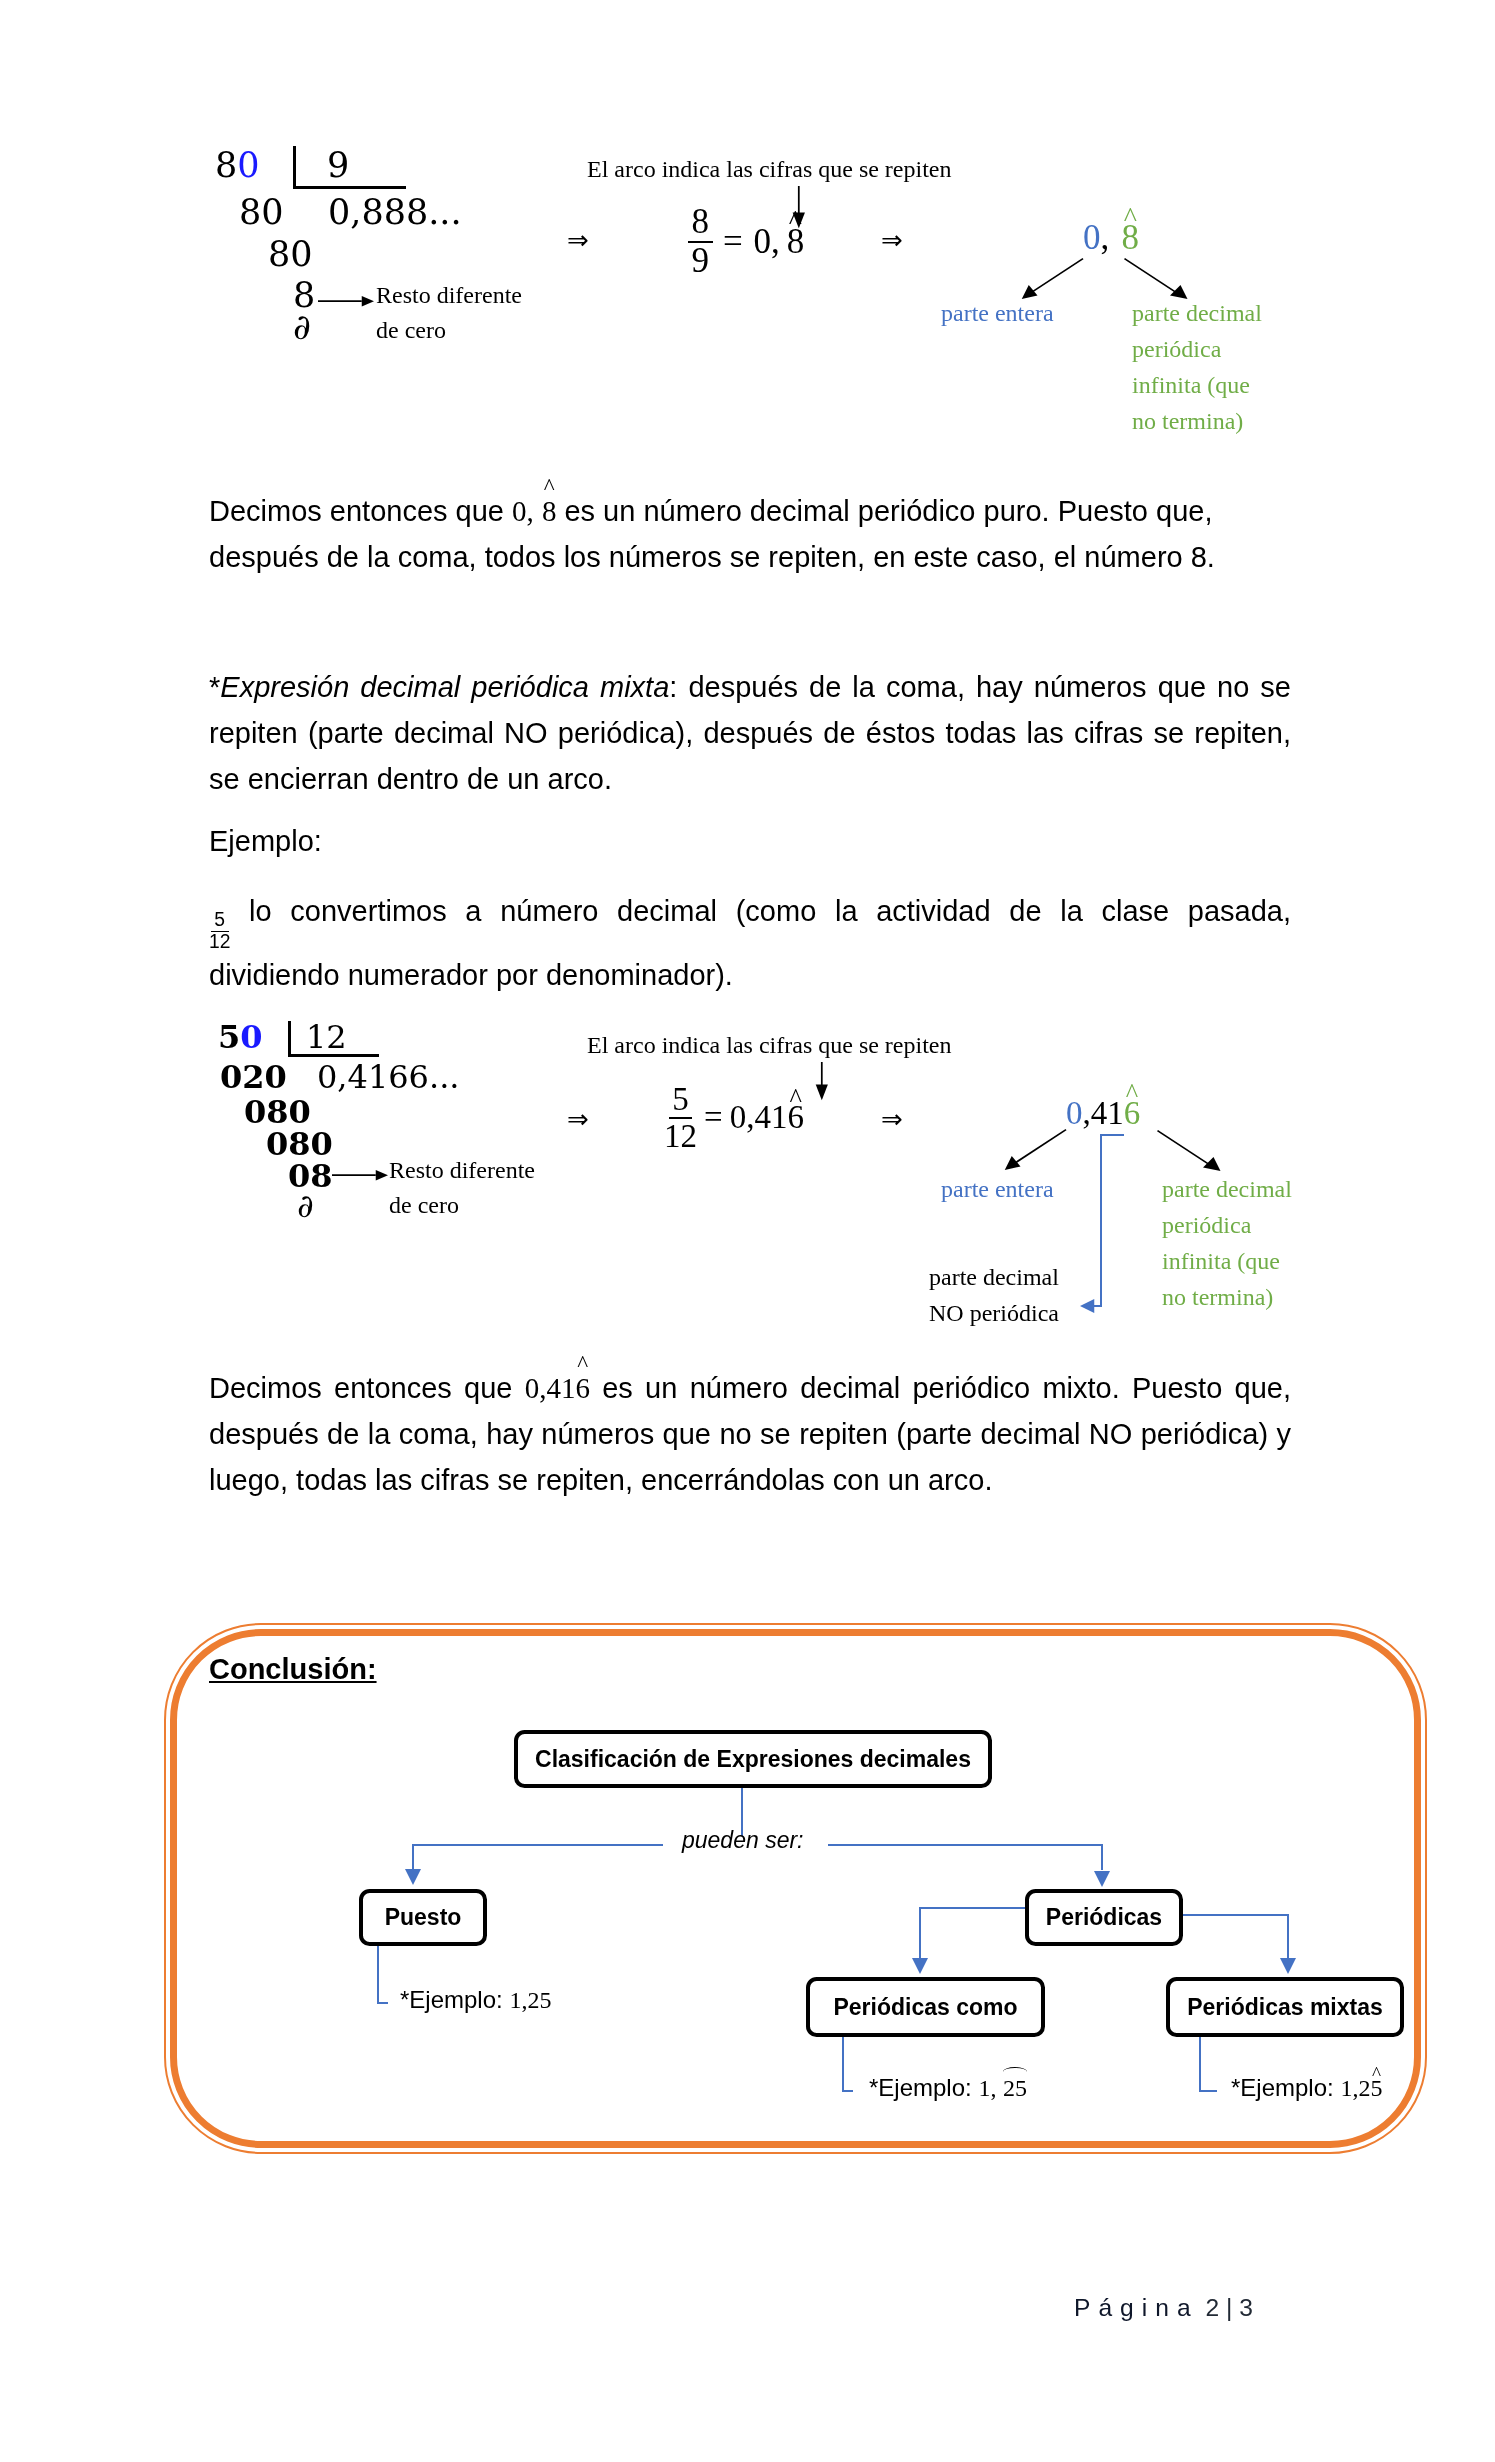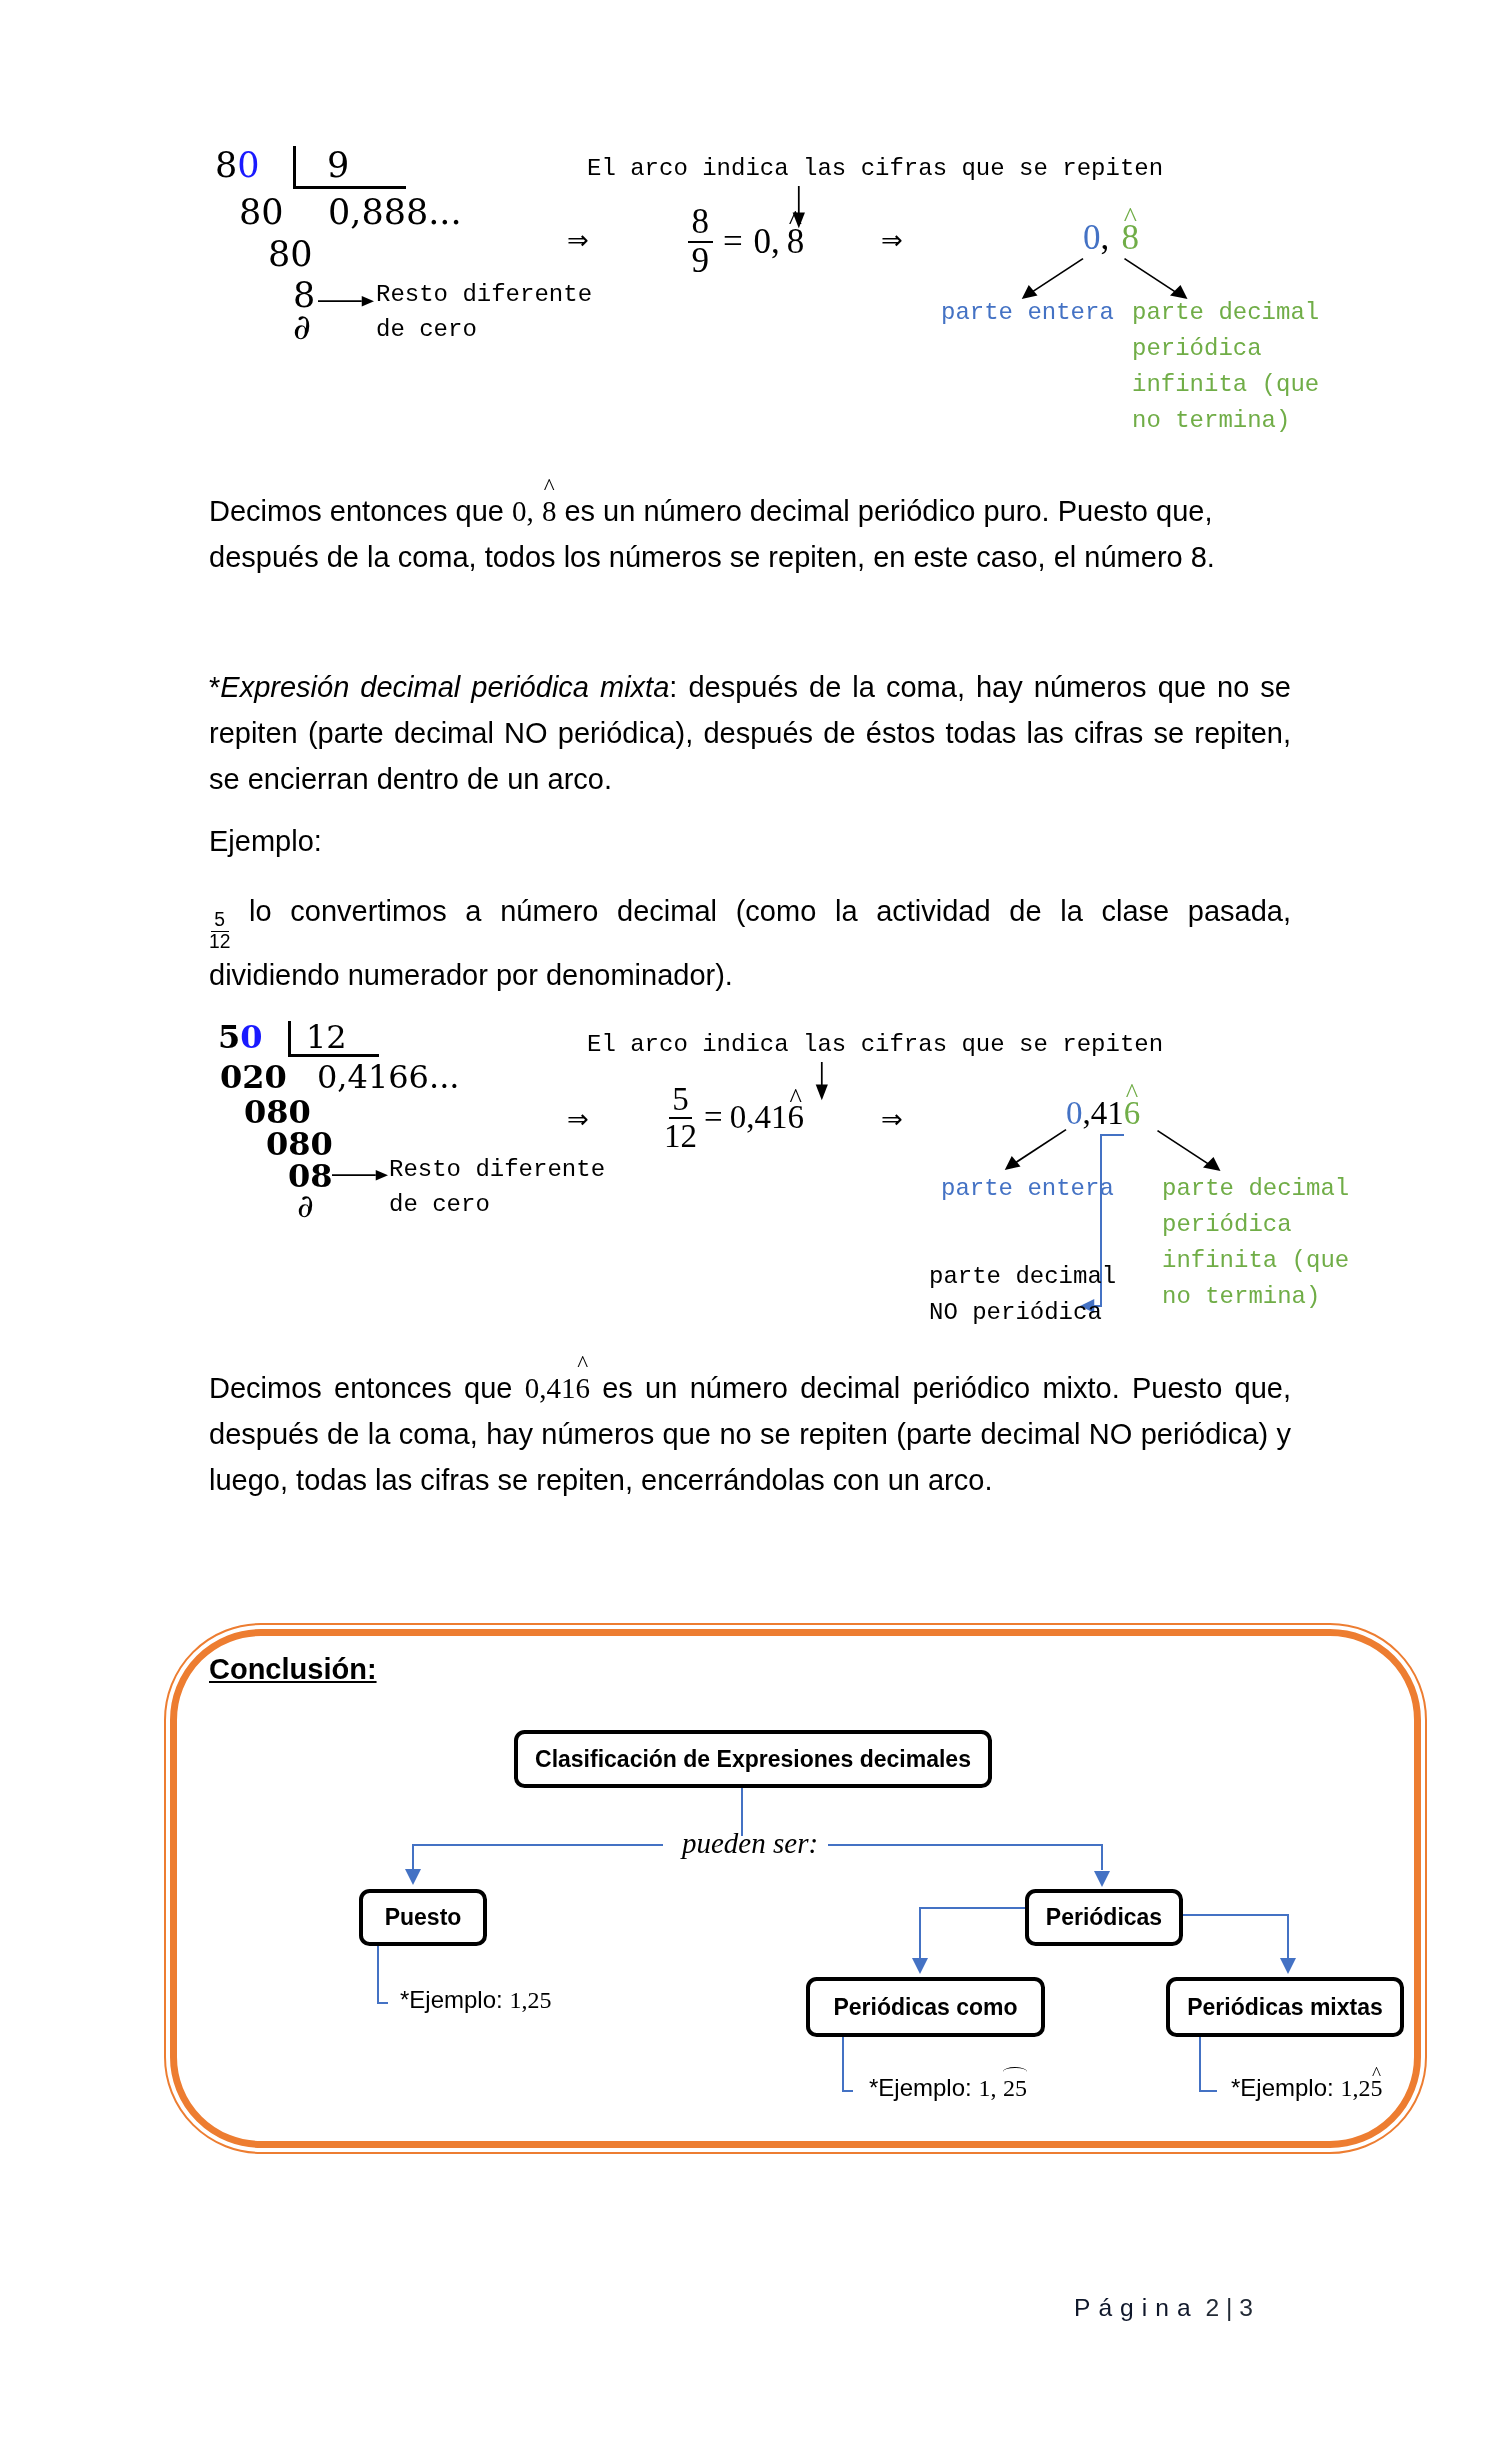--- a/index.html
+++ b/index.html
@@ -13,21 +13,21 @@
   .green { color:#70AD47; }
   .hatwrap { position:relative; display:inline-block; }
   .hatwrap .hat { position:absolute; left:50%; transform:translateX(-50%); top:-0.55em; font-size:0.8em; line-height:1; }
   .arcwrap { position:relative; display:inline-block; }
   .arcwrap .arc { position:absolute; left:0; right:0; top:-0.35em; height:0.35em;
                   border-top:1.8px solid currentColor; border-radius:50% 50% 0 0; }
   .frac { display:inline-flex; flex-direction:column; align-items:center; vertical-align:middle; }
   .frac .num { border-bottom:2.6px solid #000; padding:0 3.5px; line-height:1.05; }
   .frac .den { line-height:1.05; }
   .div-text { font-family:"DejaVu Serif", serif; font-size:35px; line-height:35px; }
-  .label-sm { font-family:Liberation Mono, monospace; font-size:24px; line-height:36px; }
+  .label-sm { font-family:Liberation Serif, serif; font-size:24px; line-height:36px; }
   .node { position:absolute; border:4.4px solid #000; border-radius:10.6px; background:#fff;
           display:flex; align-items:center; justify-content:center; box-sizing:border-box;
           font-family:"Liberation Sans", sans-serif; font-weight:bold; font-size:23px; }
   .conn { position:absolute; background:#4472C4; }
   .arrowhead-down { position:absolute; width:0; height:0; border-left:8px solid transparent;
                     border-right:8px solid transparent; border-top:16px solid #4472C4; }
   svg { position:absolute; overflow:visible; }
 </style>
 </head>
 <body>
@@ -197,21 +197,21 @@
 <div class="abs" style="left:164px; top:1623px; width:1263px; height:531px; border:2.6px solid #ED7D31; border-radius:97px; box-sizing:border-box;"></div>
 <div class="abs" style="left:170px; top:1629px; width:1251px; height:519px; border:7px solid #ED7D31; border-radius:91px; box-sizing:border-box;"></div>
 
 <div class="abs" style="left:209px; top:1653px; font-size:29px; font-weight:bold; text-decoration:underline;">Conclusión:</div>
 
 <div class="node" style="left:514px; top:1730px; width:478px; height:58px;">Clasificación de Expresiones decimales</div>
 <div class="conn" style="left:741px; top:1788px; width:1.8px; height:48px;"></div>
 <div class="conn" style="left:412px; top:1844px; width:251px; height:1.8px;"></div>
 <div class="conn" style="left:412px; top:1844px; width:1.8px; height:24.6px;"></div>
 <div class="arrowhead-down" style="left:405px; top:1869px;"></div>
-<div class="abs" style="left:682px; top:1827px; font-size:29px; font-style:italic;font-family:Liberation Serif, serif;">pueden ser:</div>
+<div class="abs" style="left:682px; top:1827px; font-size:23px; font-style:italic;">pueden ser:</div>
 <div class="conn" style="left:828px; top:1844px; width:274px; height:1.8px;"></div>
 <div class="conn" style="left:1101px; top:1844px; width:1.8px; height:26px;"></div>
 <div class="arrowhead-down" style="left:1094px; top:1871px;"></div>
 
 <div class="node" style="left:359px; top:1889px; width:128px; height:57px;">Puesto</div>
 <div class="conn" style="left:377px; top:1946px; width:1.8px; height:57px;"></div>
 <div class="conn" style="left:377px; top:2002px; width:10.6px; height:1.8px;"></div>
 <div class="abs" style="left:400px; top:1986px; font-size:24px;">
   <span>*Ejemplo: </span><span class="mathserif">1,25</span>
 </div>

